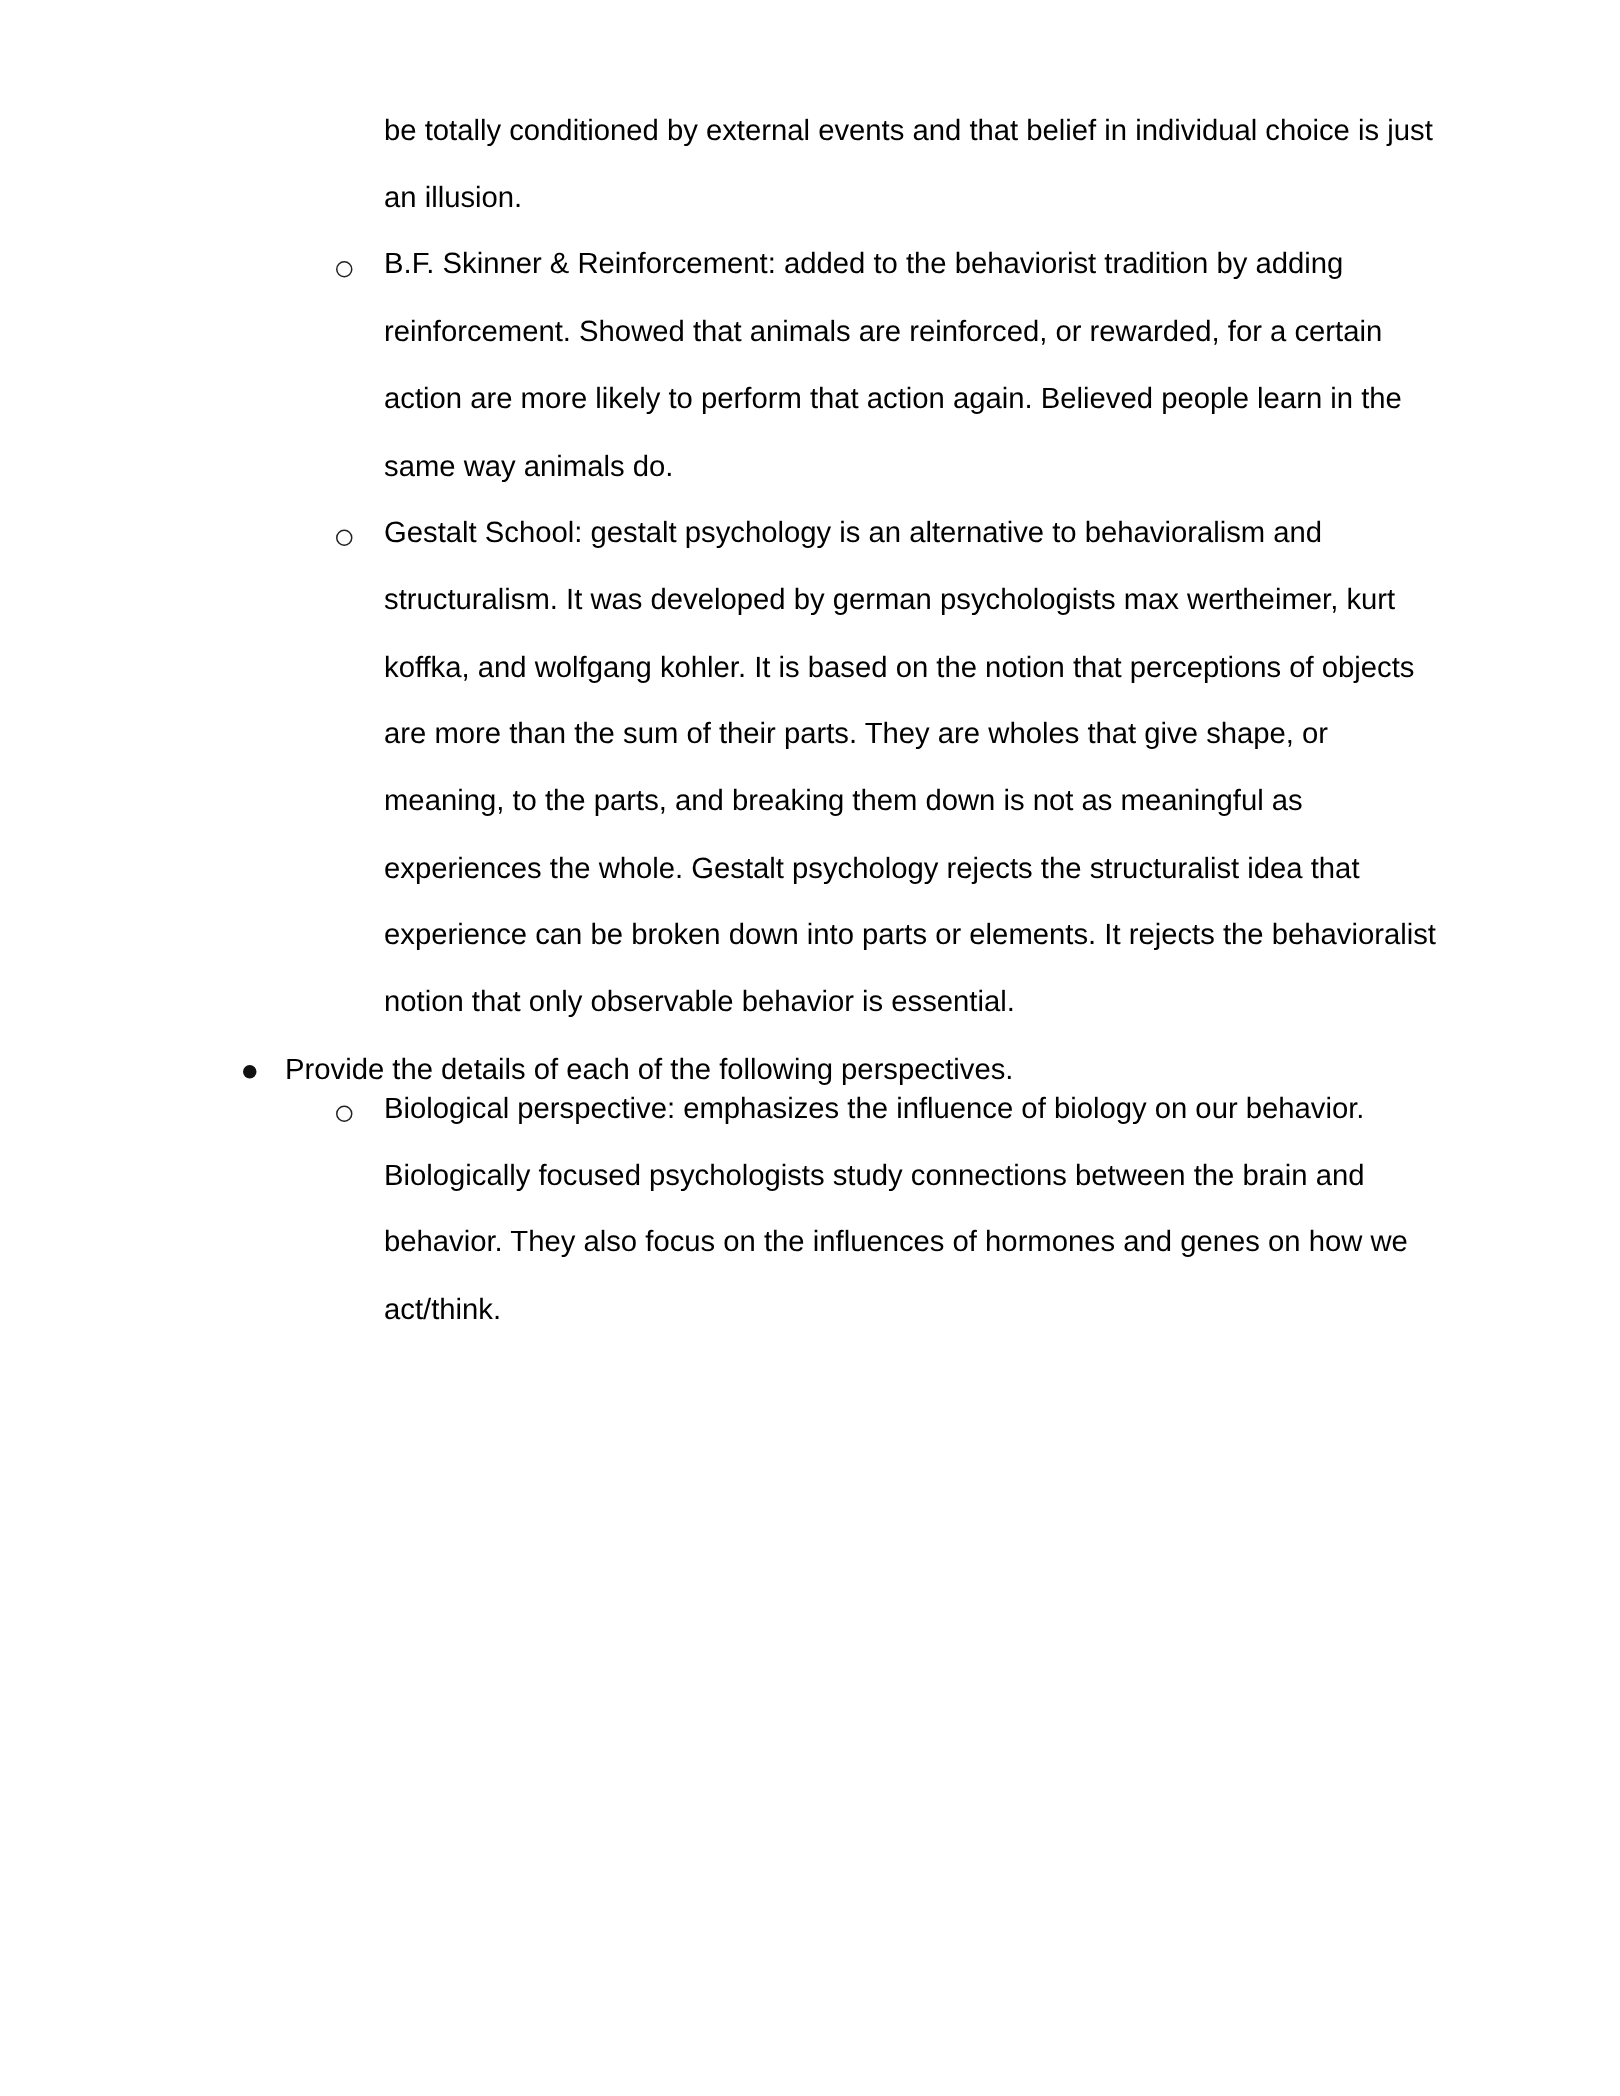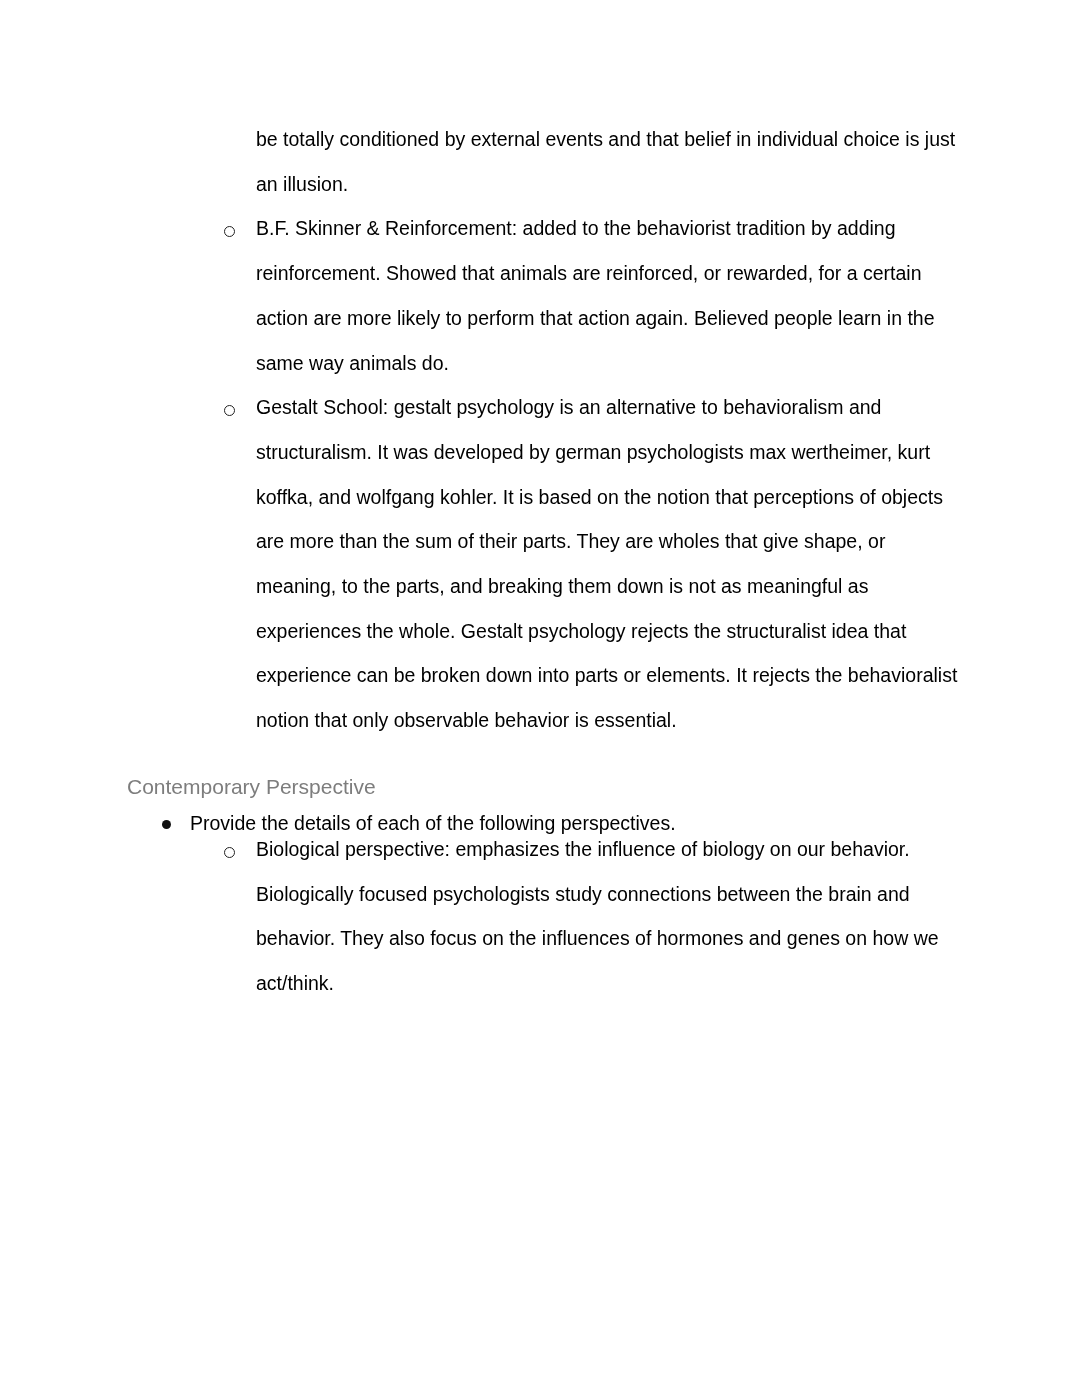--- a/index.html
+++ b/index.html
@@ -12,21 +12,21 @@
     height: 1397px;
     overflow: hidden;
     font-family: "Liberation Sans", "DejaVu Sans", sans-serif;
     color: #000000;
     -webkit-font-smoothing: antialiased;
   }
   .doc {
     position: relative;
     width: 1080px;
     height: 1397px;
-    padding-top: 117px;
+    padding-top: 65px;
     box-sizing: border-box;
   }
   
   .para, .li {
     font-size: 19.5px;
     line-height: 44.7px;
     margin: 0;
   }
   .block2 {
     margin-left: 256px;
@@ -87,21 +87,20 @@
   <div class="li block2">
     <span class="bullet hollow"></span>
     <span>B.F. Skinner &amp; Reinforcement: added to the behaviorist tradition by adding reinforcement. Showed that animals are reinforced, or rewarded, for a certain action are more likely to perform that action again. Believed people learn in the same way animals do.</span>
   </div>
 
   <div class="li block2">
     <span class="bullet hollow"></span>
     <span>Gestalt School: gestalt psychology is an alternative to behavioralism and structuralism. It was developed by german psychologists max wertheimer, kurt koffka, and wolfgang kohler. It is based on the notion that perceptions of objects are more than the sum of their parts. They are wholes that give shape, or meaning, to the parts, and breaking them down is not as meaningful as experiences the whole. Gestalt psychology rejects the structuralist idea that experience can be broken down into parts or elements. It rejects the behavioralist notion that only observable behavior is essential.</span>
   </div>
 
-  <h3 class="heading">Contemporary Perspective</h3>
 
   <div class="li block1 intro">
     <span class="bullet solid"></span>
     <span>Provide the details of each of the following perspectives.</span>
   </div>
 
   <div class="li block2 tight-top">
     <span class="bullet hollow"></span>
     <span>Biological perspective: emphasizes the influence of biology on our behavior. Biologically focused psychologists study connections between the brain and behavior. They also focus on the influences of hormones and genes on how we act/think.</span>
   </div>

